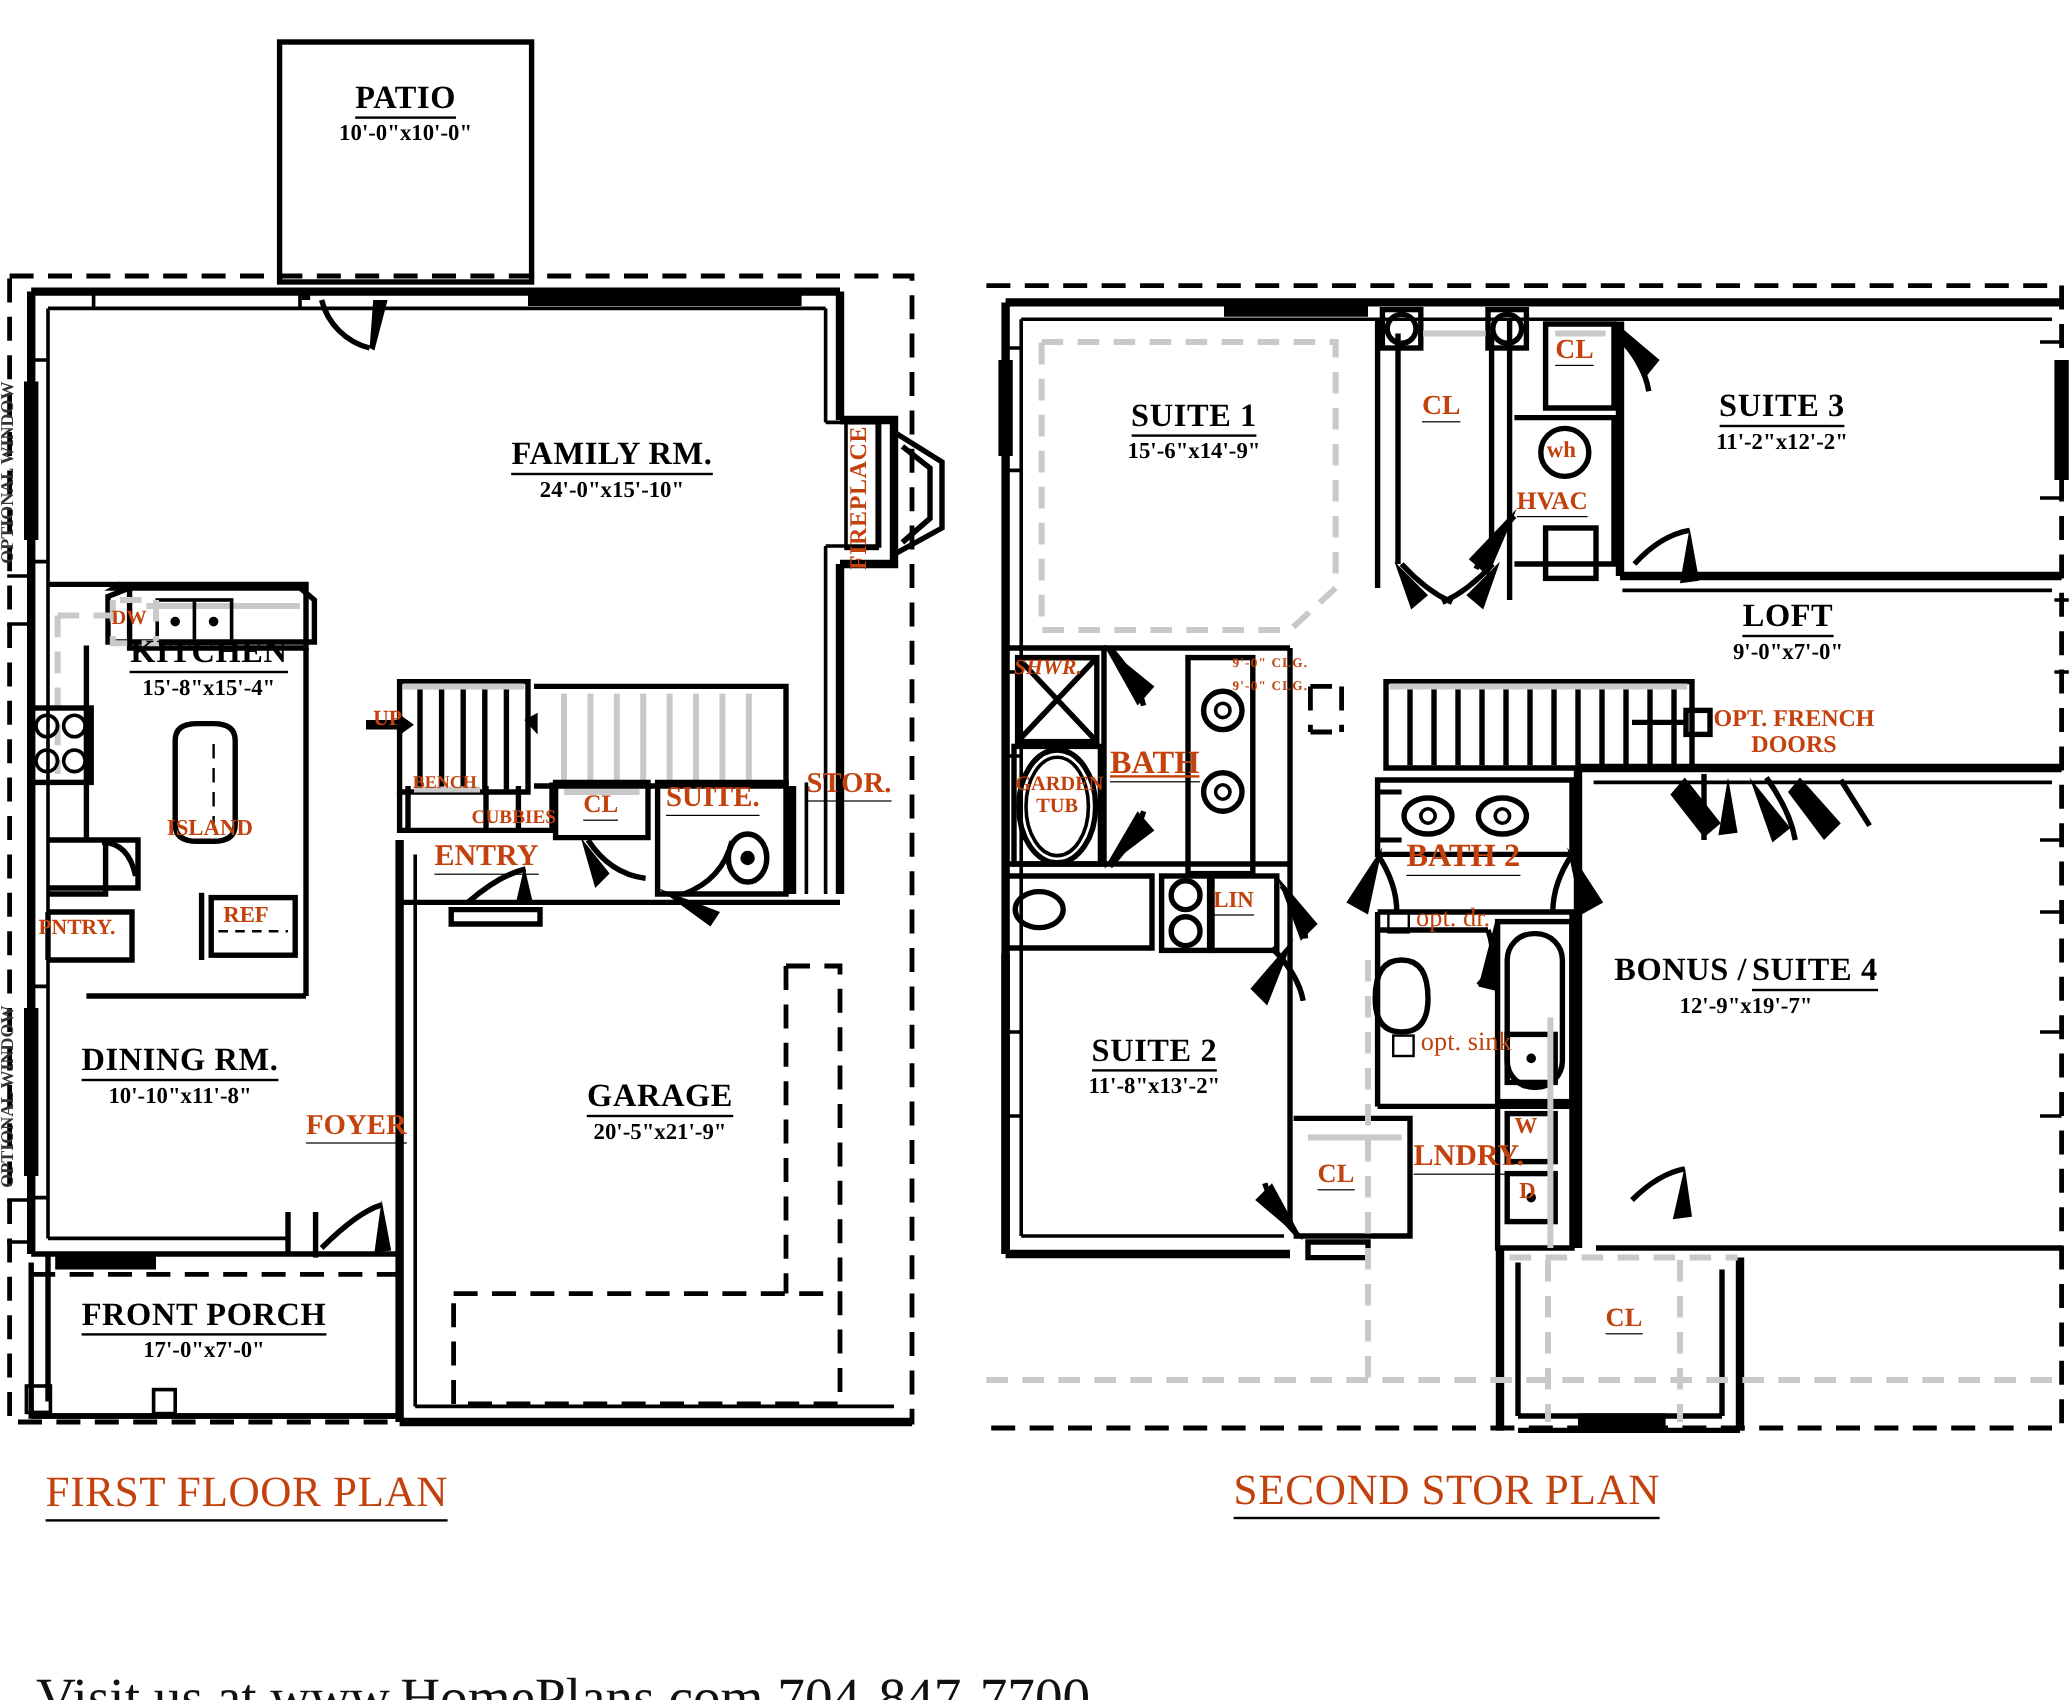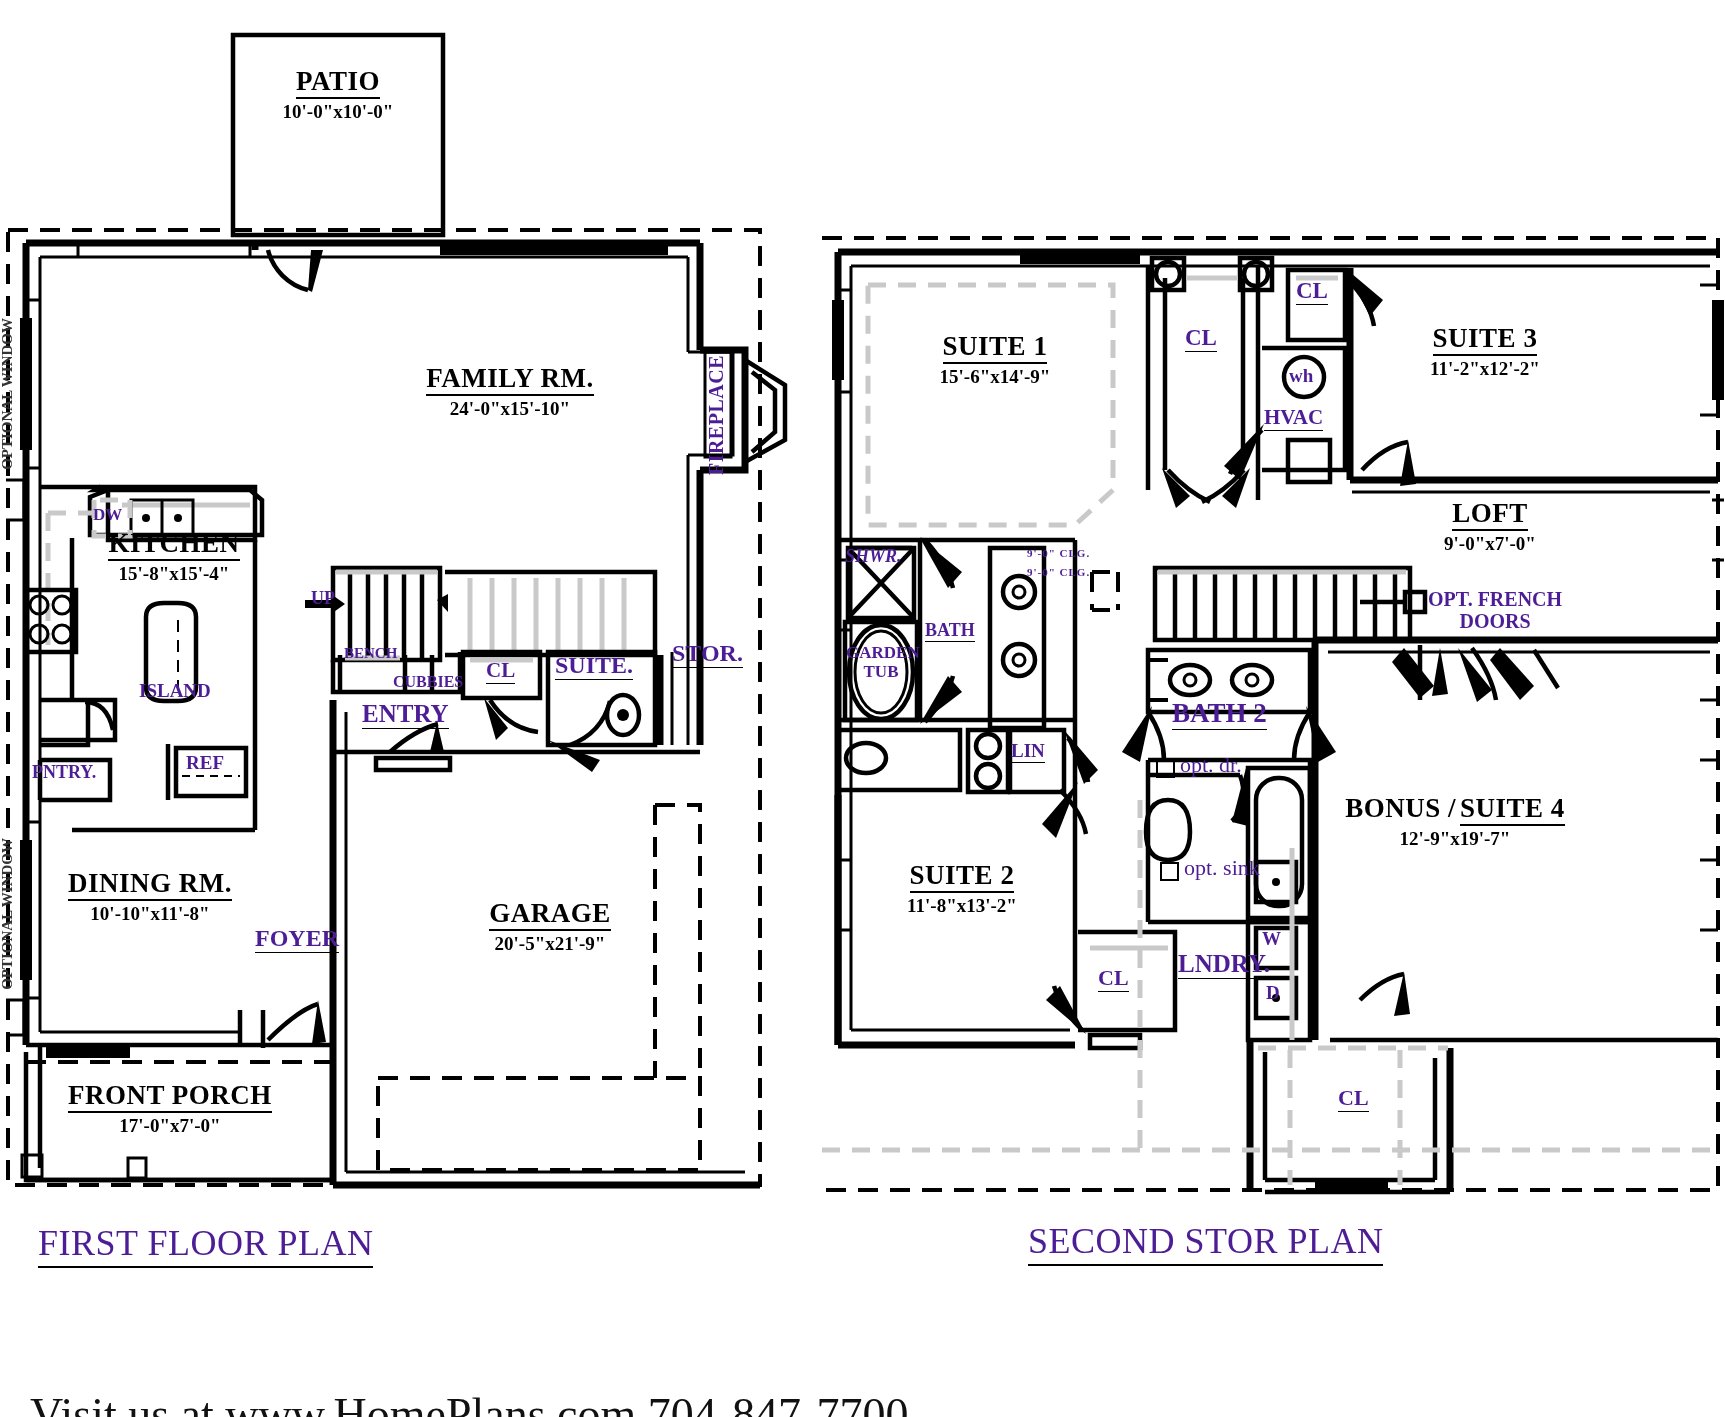--- a/index.html
+++ b/index.html
@@ -1,20 +1,20 @@
 <!DOCTYPE html>
 <html><head>
 <meta charset="utf-8">
 <style>
   html,body{margin:0;padding:0;background:#ffffff;}
   body{width:1725px;height:1417px;overflow:hidden;
        font-family:"Liberation Serif", serif;}
   #stage{position:relative;width:1725px;height:1417px;background:#fff;}
   svg.plan{position:absolute;top:0;left:0;width:1725px;height:1417px;}
-  .lbl{position:absolute;white-space:nowrap;color:#4c1d95;}
+  .lbl{position:absolute;white-space:nowrap;color:#c2410c;}
   .room-name{font-family:"Liberation Serif",serif;font-weight:700;
              letter-spacing:.5px;text-align:center;}
   .room-dim{font-family:"Liberation Serif",serif;font-weight:700;
             text-align:center;}
   .room-block{position:absolute;text-align:center;}
   .room-block .room-name{font-size:27px;line-height:1.02;
       border-bottom:2px solid #000;padding-bottom:1px;display:inline-block;}
   .room-block .room-dim{font-size:19px;line-height:1.25;margin-top:1px;}
   .small-name{font-size:21px;font-weight:700;display:inline-block;
       border-bottom:1.6px solid #000;font-family:"Liberation Serif",serif;}
@@ -521,21 +521,21 @@
   <div class="lbl" style="left:845px;top:546px;font-size:18px;font-weight:700;font-style:italic;">
     <span>SHWR.</span>
   </div>
 
   <div class="lbl" style="left:846px;top:643px;font-size:17px;font-weight:700;text-align:center;width:70px;line-height:1.12;">
     <div>GARDEN</div>
     <div>TUB</div>
   </div>
 
   <div class="lbl" style="left:925px;top:620px;">
-    <span class="small-name" style="font-size:18px;">BATH</span>
+    <span class="small-name" style="font-size:27px;text-decoration:underline;">BATH</span>
   </div>
 
   <div class="lbl" style="left:1011px;top:740px;text-align:right;">
     <span class="small-name" style="font-size:19px;">LIN</span>
   </div>
 
   <div class="lbl" style="left:1172px;top:698px;">
     <span class="small-name" style="font-size:27px;">BATH 2</span>
   </div>
 

